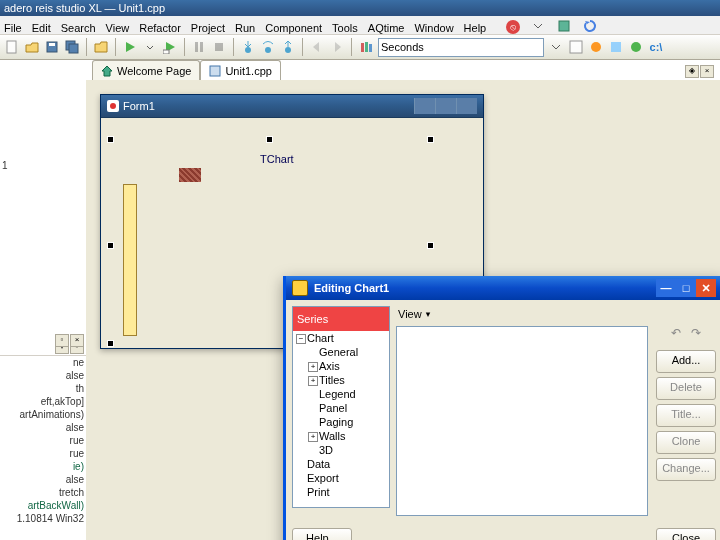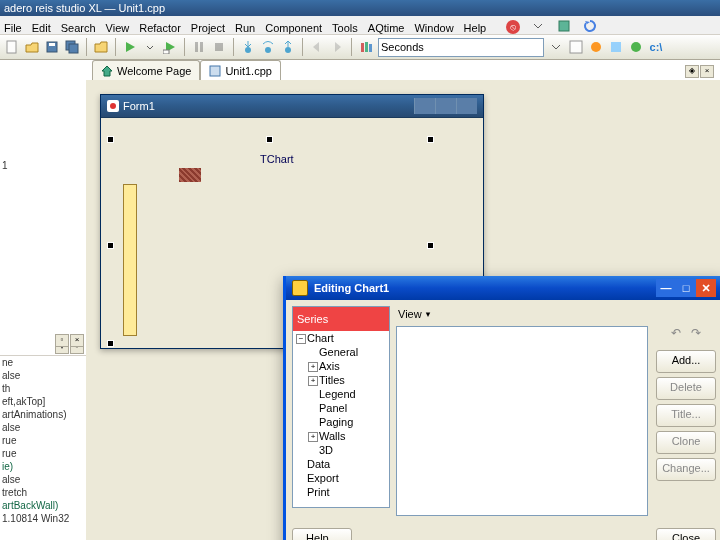--- a/index.html
+++ b/index.html
@@ -11,21 +11,21 @@
 .toolbar{height:24px;background:linear-gradient(180deg,#fefefe 0,#e3e3d5 100%);display:flex;align-items:center;padding:0 4px;gap:4px;border-bottom:1px solid #aca899}
 .toolbar .sep{width:1px;height:18px;background:#aca899;margin:0 2px}
 .tb-btn{width:16px;height:16px;display:inline-flex;align-items:center;justify-content:center;opacity:.85}
 .toolbar select,.toolbar input{font-size:11px;height:17px;border:1px solid #7f9db9;padding:0 2px}
 .workspace{position:relative;height:calc(540px - 16px - 18px - 24px);background:#fff}
 .leftcol{position:absolute;left:0;top:0;width:86px;height:100%;background:#fff;border-right:1px solid #d4d0c8}
 .leftcol-top{height:280px;background:#fff;position:relative}
 .leftcol-top .mini-btns{position:absolute;right:2px;top:2px;display:flex;gap:1px}
 .mini-btn{width:12px;height:11px;background:#ece9d8;border:1px solid #aca899;font-size:8px;line-height:10px;text-align:center}
 .leftcol-bottom{padding:0;font-size:10px;color:#333}
-.leftcol-bottom .row{padding:0 2px;line-height:13px;white-space:nowrap;text-align:left}
+.leftcol-bottom .row{padding:0 2px;line-height:13px;white-space:nowrap;text-align:right}
 .leftcol-bottom .row.bold{font-weight:normal;color:#164}
 .leftcol-bottom .hdr{display:flex;justify-content:flex-end;gap:1px;padding:1px 2px;border-bottom:1px solid #d4d0c8}
 .canvas{position:absolute;left:86px;top:0;right:0;height:100%;background:#fff}
 .tabbar{height:20px;display:flex;align-items:flex-end;padding:0 6px;gap:0;border-bottom:1px solid #aca899}
 .tab{height:19px;padding:0 8px;display:flex;align-items:center;gap:4px;background:#f6f5ec;border:1px solid #aca899;border-bottom:none;border-top-left-radius:3px;border-top-right-radius:3px;font-size:11px}
 .tab.active{background:#fff}
 .tab .ico{width:12px;height:12px;display:inline-block}
 .tabbar .close-btns{margin-left:auto;display:flex;gap:1px;padding-bottom:2px}
 .design-surface{position:absolute;left:0;right:0;top:20px;bottom:0;background-image:radial-gradient(circle,#888 .5px,transparent .5px);background-size:8px 8px;background-color:#ece9d8}
 .form-window{position:absolute;left:14px;top:14px;width:382px;box-shadow:0 2px 6px rgba(0,0,0,.3);border:1px solid #002a5c}

